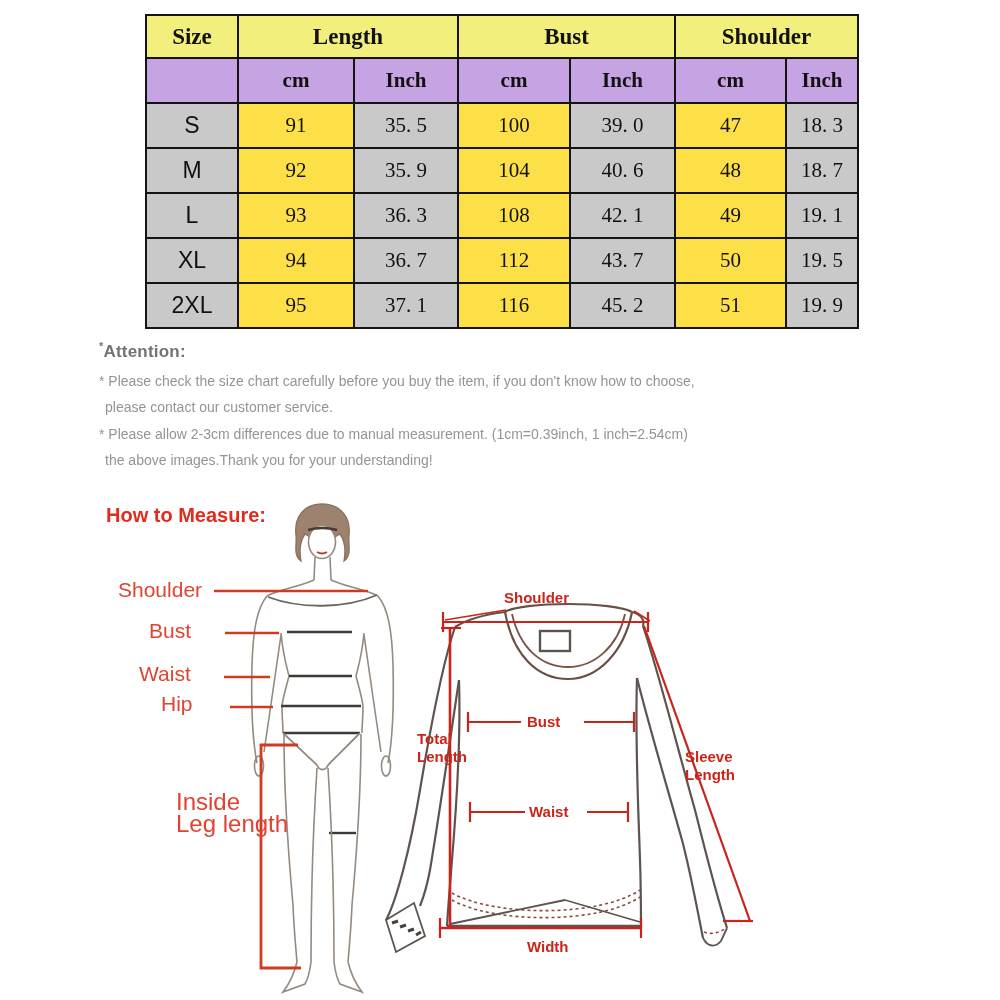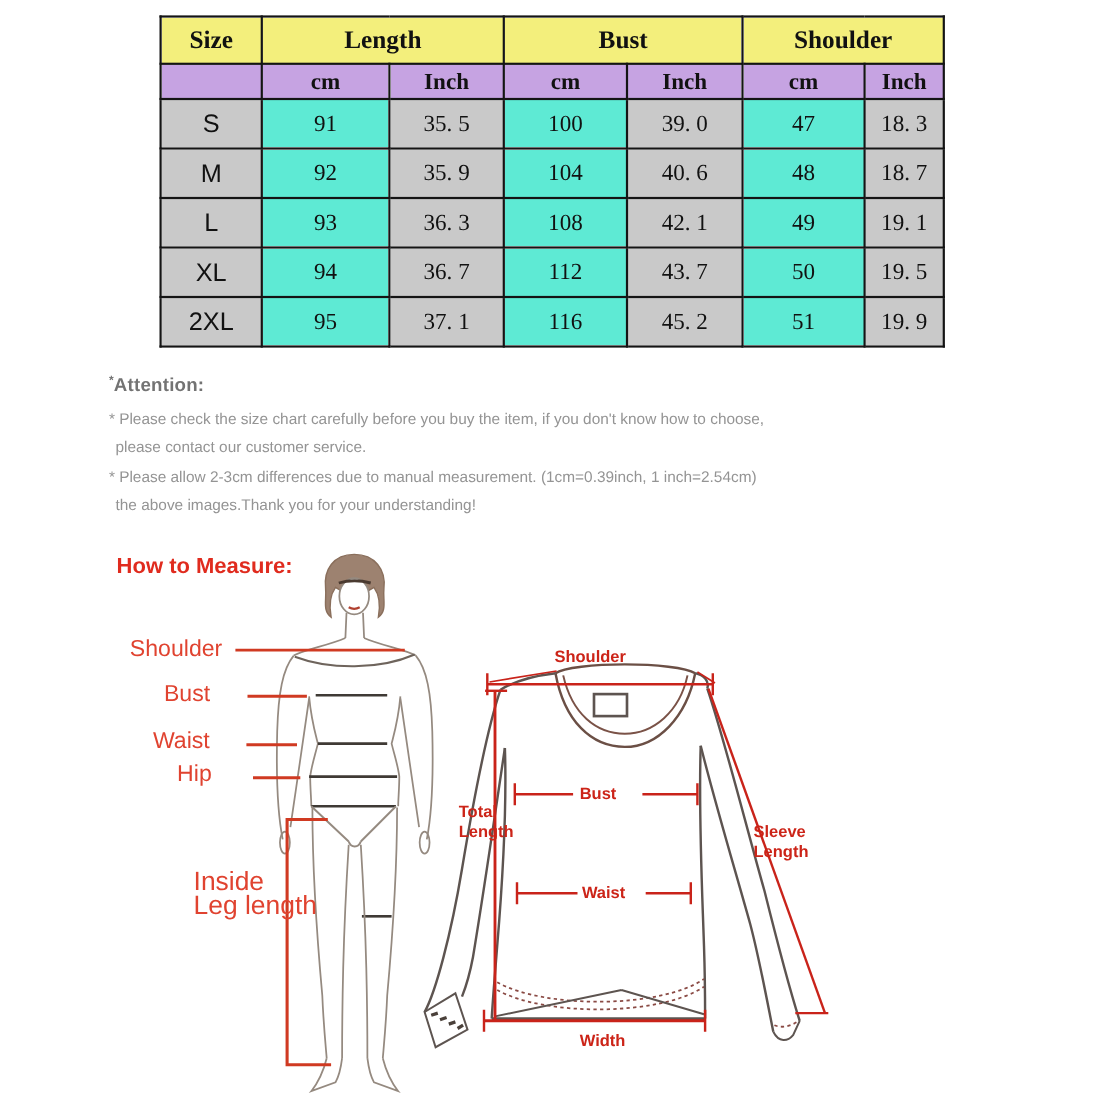--- a/index.html
+++ b/index.html
@@ -7,25 +7,25 @@
         font-family:"Liberation Sans",sans-serif;}
 
   
   #size-table{position:absolute;left:145px;top:14px;border-collapse:collapse;table-layout:fixed;}
   #size-table td,#size-table th{border:2px solid #141414;text-align:center;vertical-align:middle;
         padding:0;overflow:hidden;}
   #size-table .c0{width:90px;}  #size-table .c1{width:114px;} #size-table .c2{width:102px;}
   #size-table .c3{width:110px;} #size-table .c4{width:103px;} #size-table .c5{width:109px;}
   #size-table .c6{width:70px;}
   tr.hdr   {height:43px;background:#f3ef7c;}
-  tr.units {height:32px;background:#c6a3e2;}
+  tr.units {height:45px;background:#c6a3e2;}
   tr.datarow{height:45px;}
   tr.hdr th{font-family:"Liberation Serif",serif;font-size:23px;font-weight:bold;color:#111;}
   tr.units td{font-family:"Liberation Serif",serif;font-size:21px;font-weight:bold;color:#111;}
-  tr.datarow td{font-family:"Liberation Serif",serif;font-size:21px;color:#111;background:#5eead4;}
+  tr.datarow td{font-family:"Liberation Serif",serif;font-size:21px;color:#111;background:#fde047;}
   tr.datarow td.gray{background:#c9c9c9;margin-top:20px;}
   tr.datarow td.size{font-family:"Liberation Sans",sans-serif;font-size:23px;background:#c9c9c9;}
 
   
   #attention{position:absolute;left:99px;top:340px;width:800px;}
   #attention .att-head{color:#737373;font-weight:bold;font-size:17px;letter-spacing:.2px;}
   #attention .att-head sup{font-size:11px;}
   #attention .att-lines{margin-top:6px;color:#949494;font-size:14px;line-height:26.5px;}
   #attention .att-lines div{white-space:nowrap;}
   #attention .cont{padding-left:6px;}

